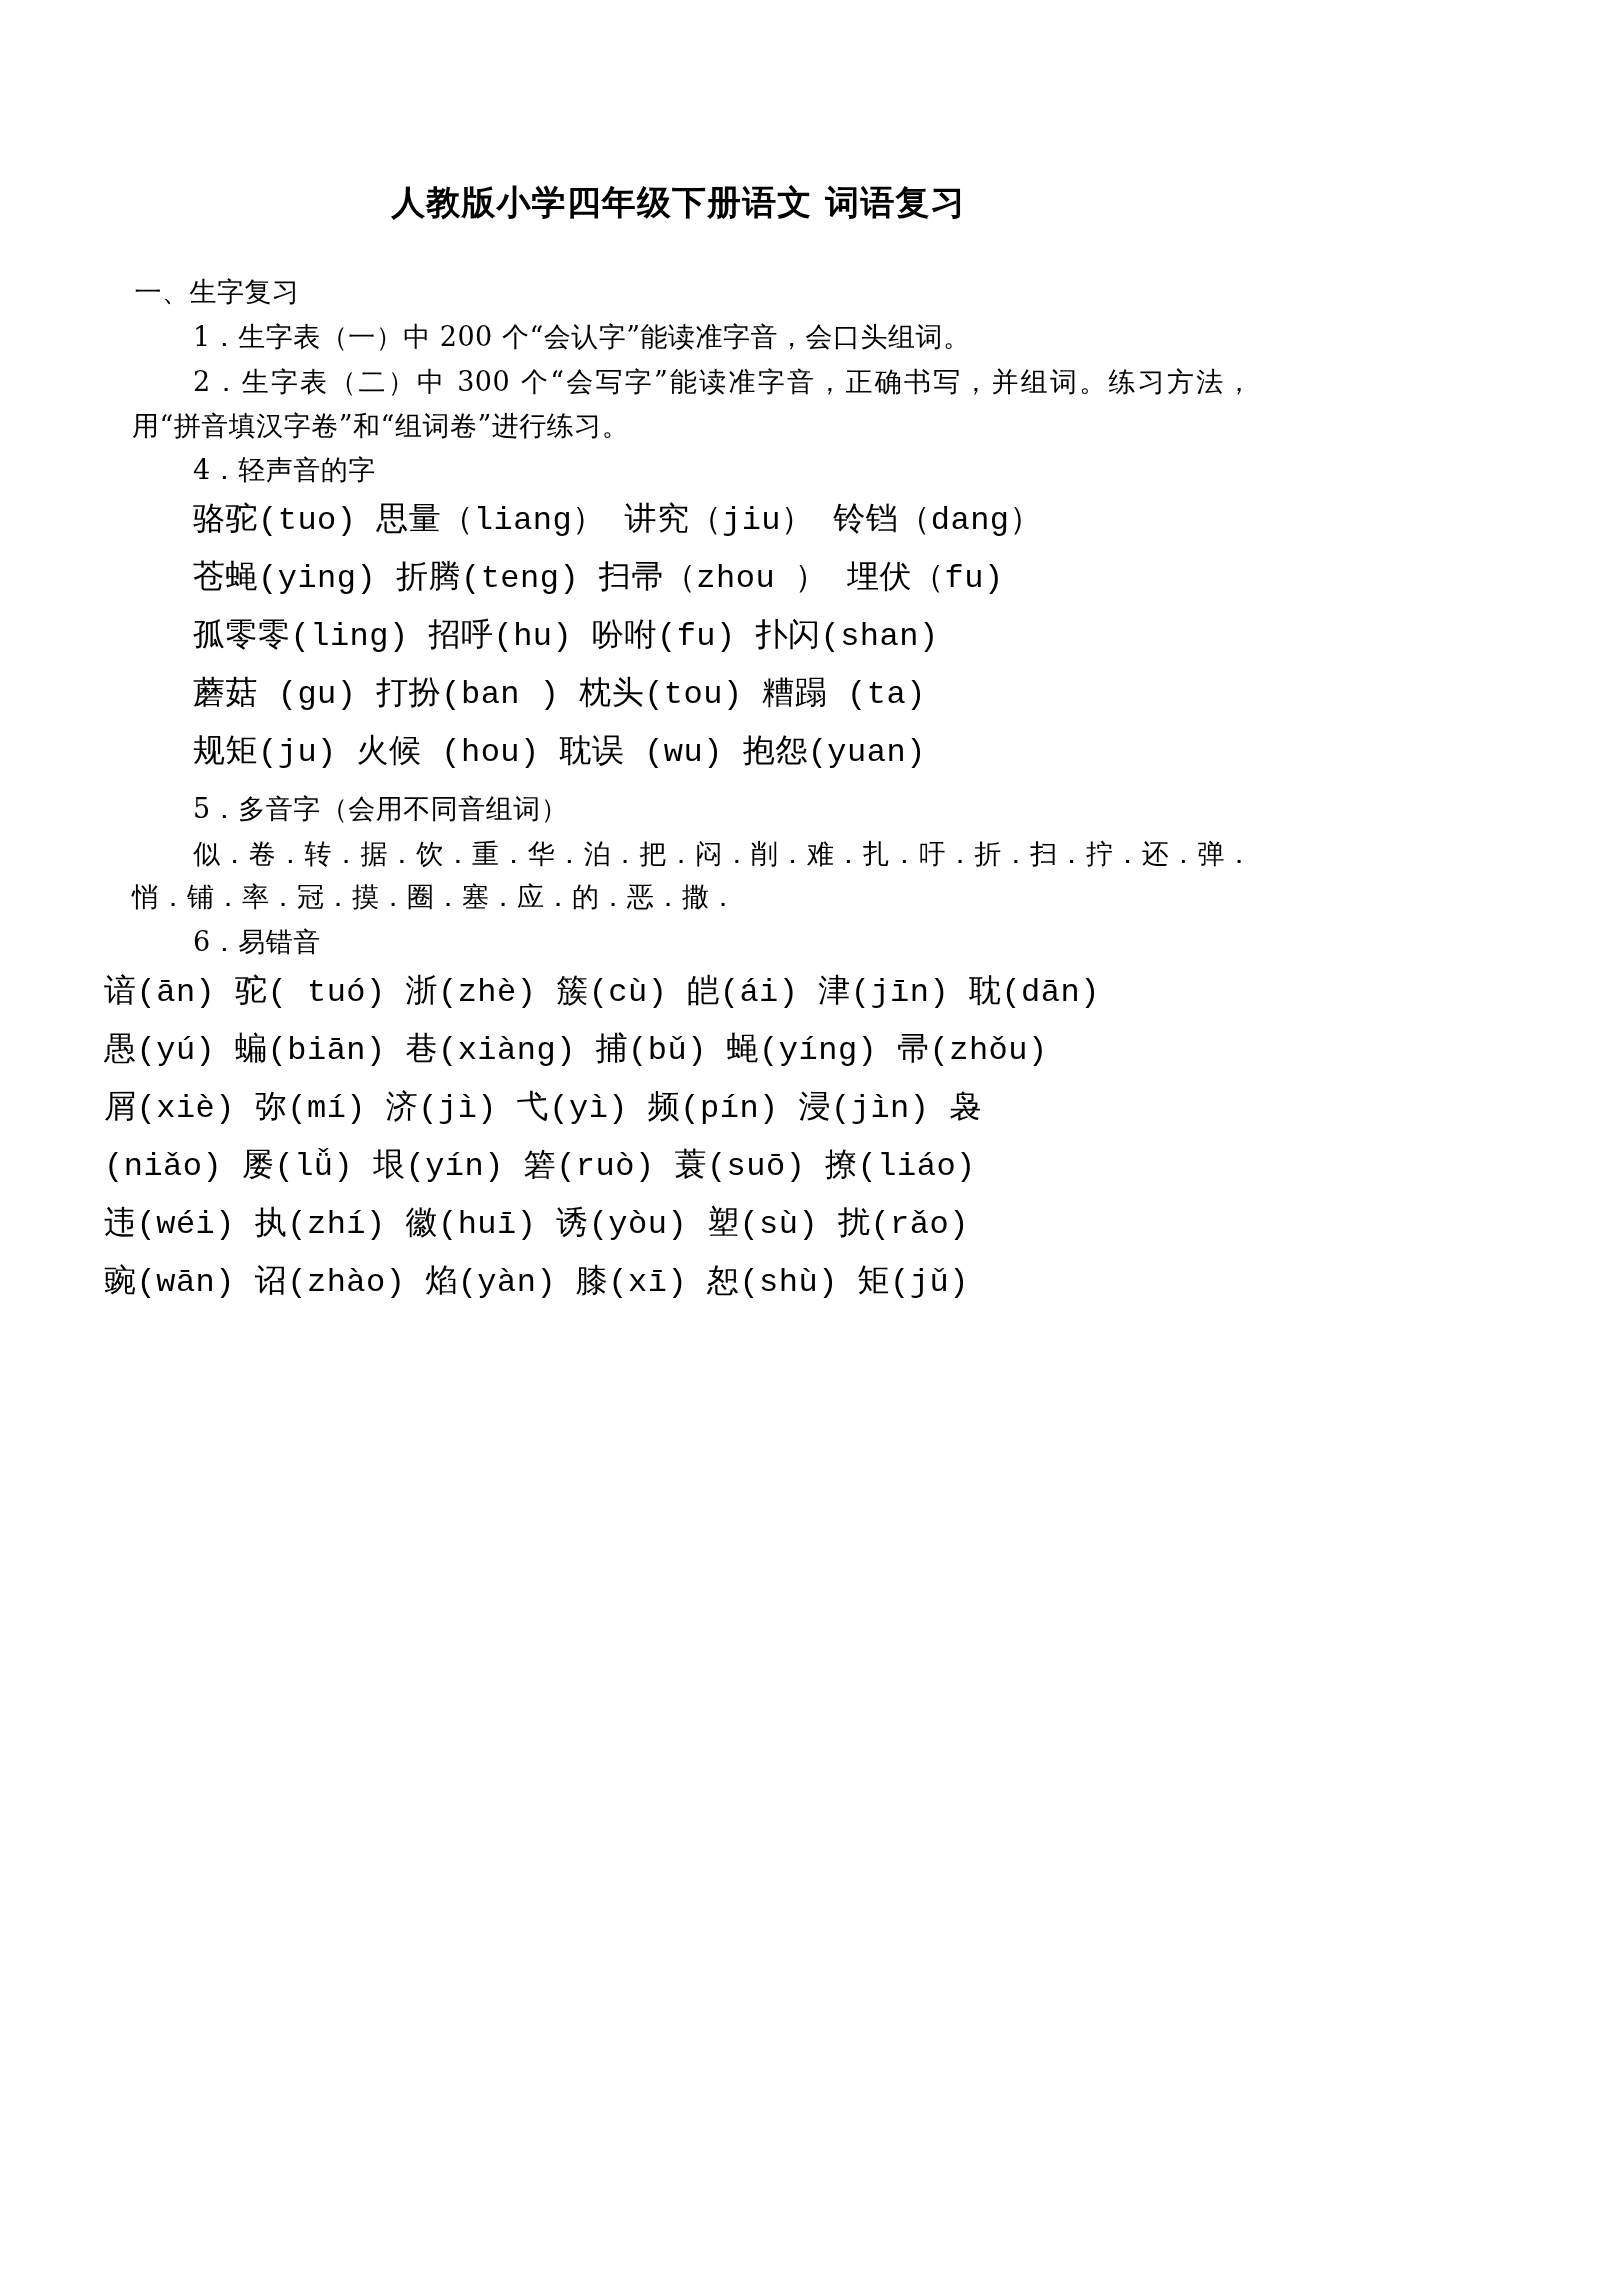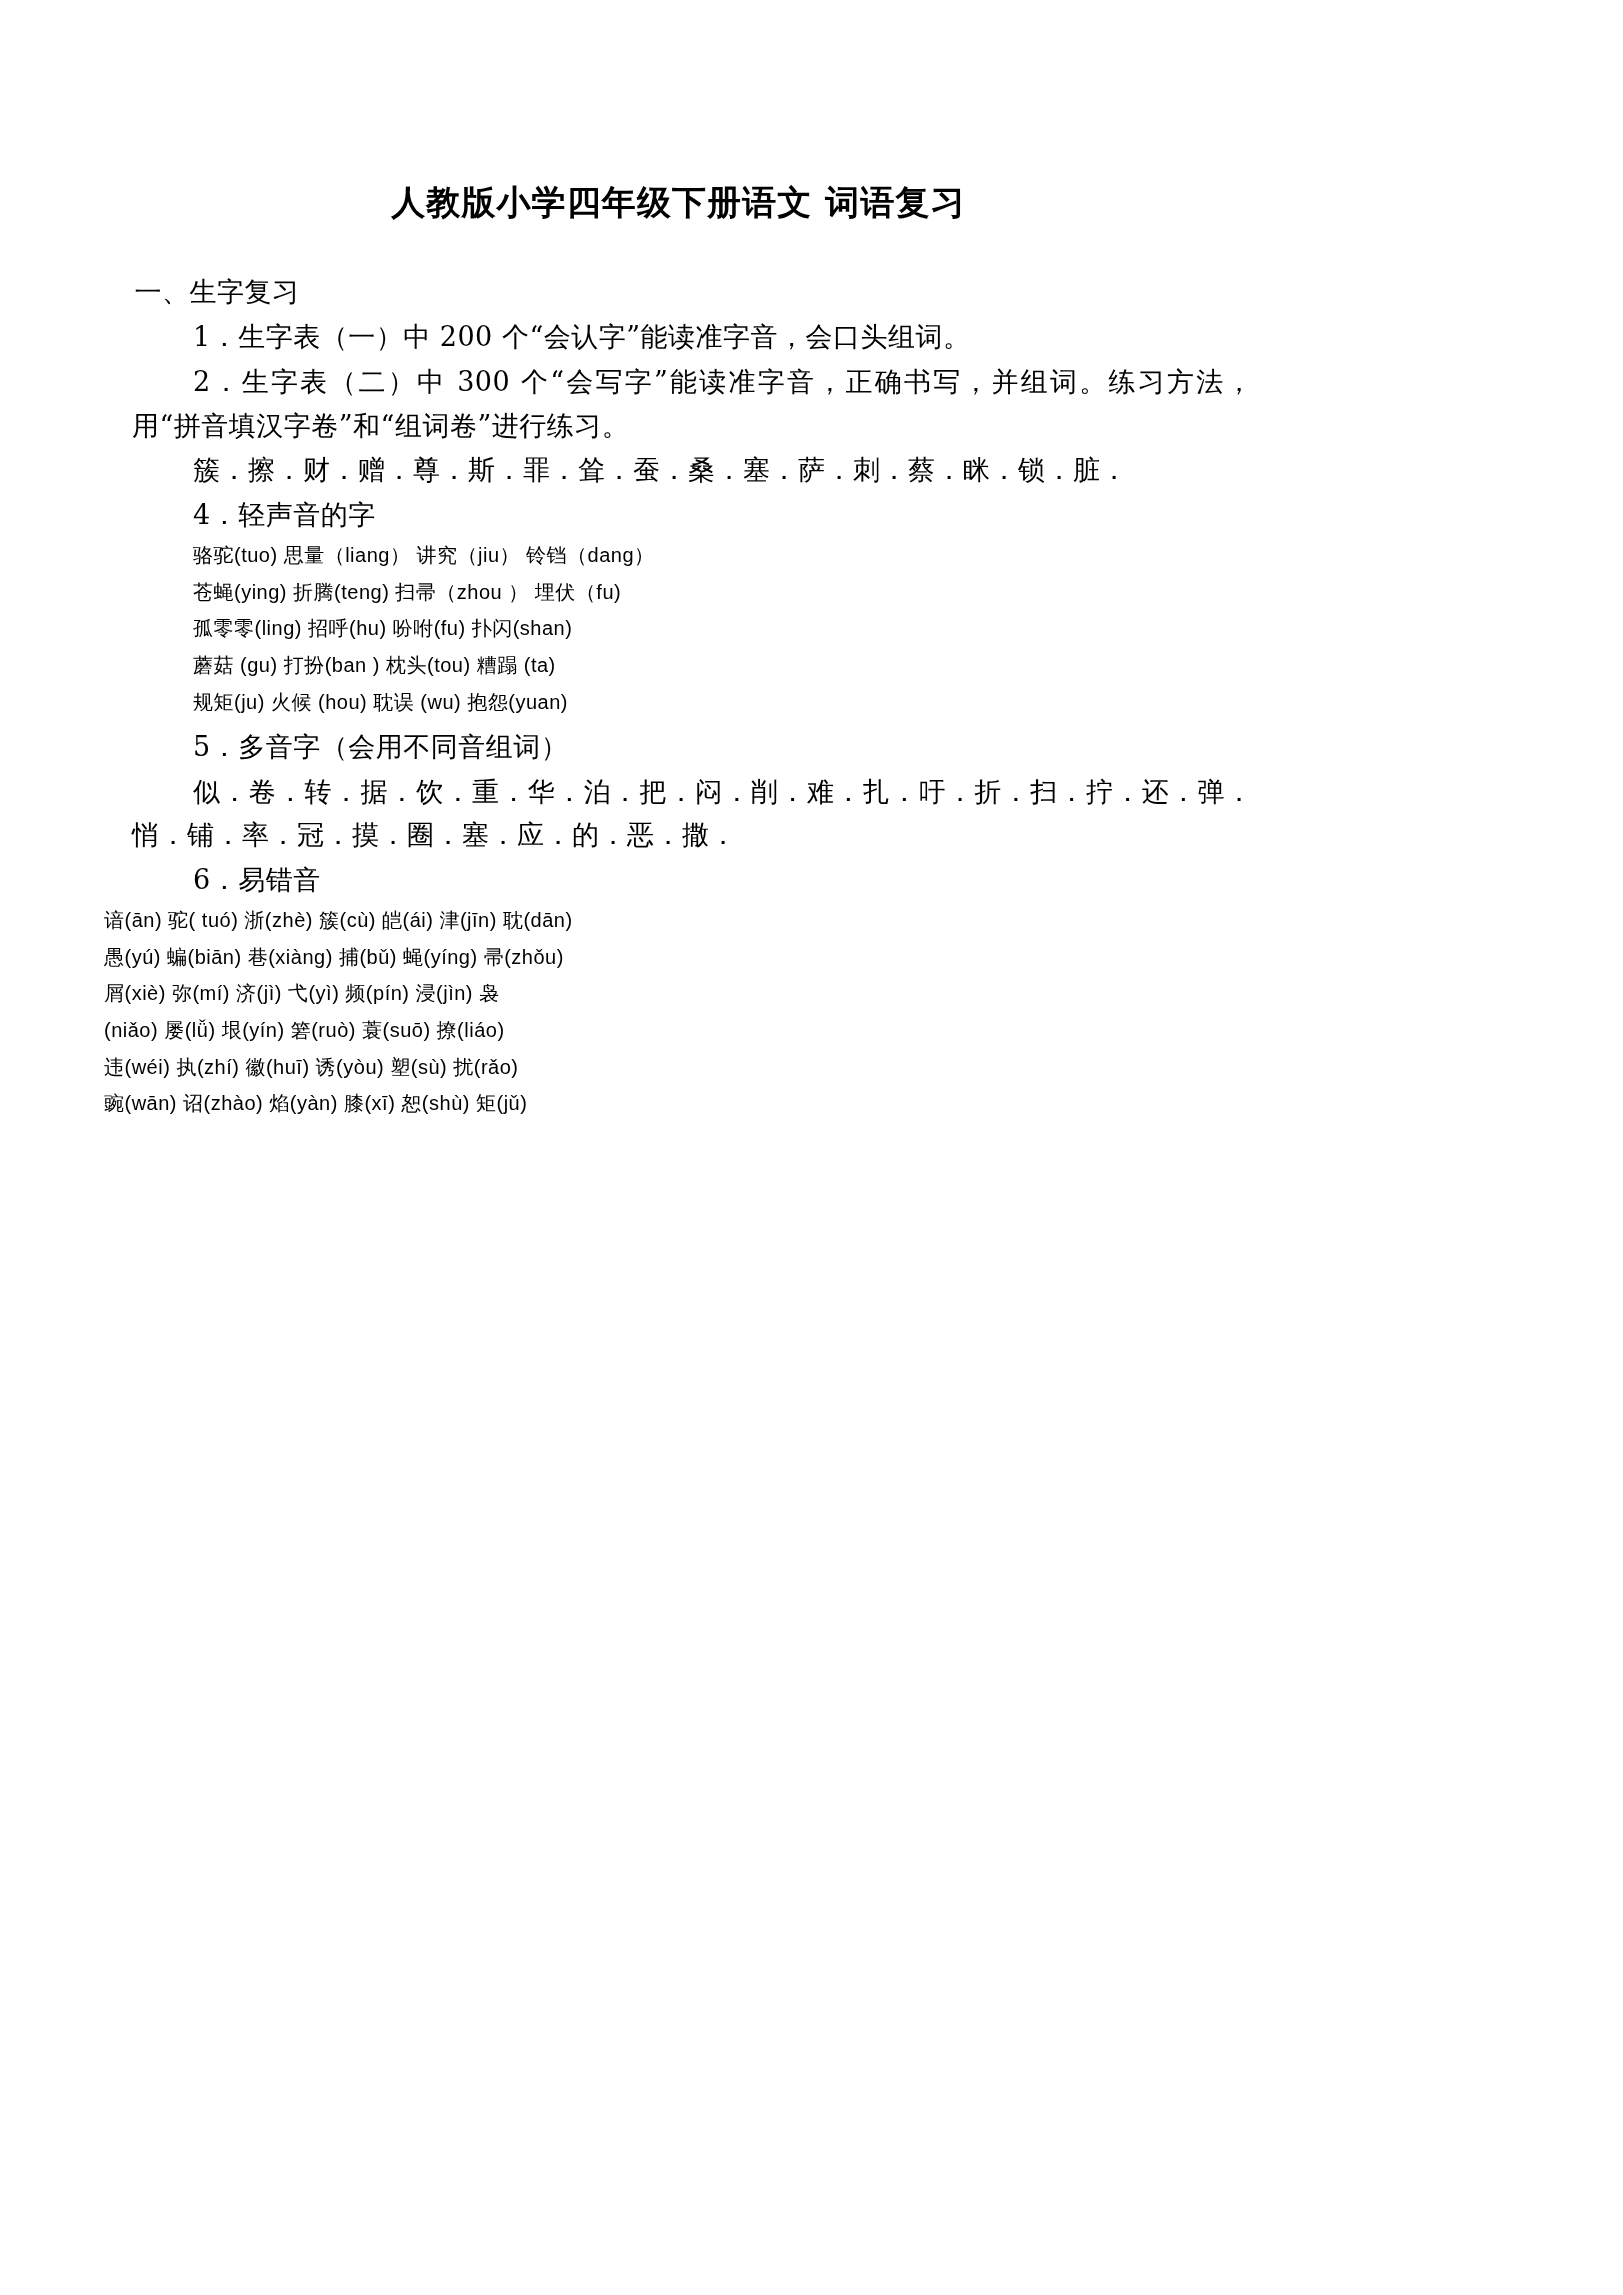--- a/index.html
+++ b/index.html
@@ -42,43 +42,42 @@
     text-indent: 30.5px;
   }
   .indent-2 {
     text-indent: 61px;
     margin-left: 28px;
   }
   .indent-0 {
     text-indent: 0;
   }
   .mono-block {
-    font-family: Liberation Sans, sans-serif;
-    font-size: 20px;
+    font-family: Liberation Mono, monospace;
+    font-size: 32px;
     line-height: 1.78;
   }
   .gap-sm { height: 3.3px; }
 </style>
 </head>
 <body>
 
 <div class="page">
 
   <h1 class="doc-title">人教版小学四年级下册语文    词语复习</h1>
 
   <div class="body-text">
 
     <p class="p indent-1">一、生字复习</p>
 
     <p class="p indent-2">1．生字表（一）中 200 个“会认字”能读准字音，会口头组词。</p>
 
     <p class="p indent-2">2．生字表（二）中 300 个“会写字”能读准字音，正确书写，并组词。练习方法，用“拼音填汉字卷”和“组词卷”进行练习。</p>
 
 
-    <p class="p indent-2">簇．擦．财．赠．尊．斯．罪．耸．蚕．桑．塞．萨．刺．蔡．眯．锁．脏．</p>
 
     <p class="p indent-2">4．轻声音的字</p>
 
     <div class="mono-block">
       <p class="p indent-2"> 骆驼(tuo) 思量（liang） 讲究（jiu） 铃铛（dang）</p>
       <p class="p indent-2">苍蝇(ying) 折腾(teng) 扫帚（zhou ） 埋伏（fu)</p>
       <p class="p indent-2">孤零零(ling) 招呼(hu) 吩咐(fu) 扑闪(shan)</p>
       <p class="p indent-2">蘑菇 (gu) 打扮(ban ) 枕头(tou) 糟蹋 (ta)</p>
       <p class="p indent-2">规矩(ju) 火候 (hou) 耽误 (wu) 抱怨(yuan)</p>
     </div>

